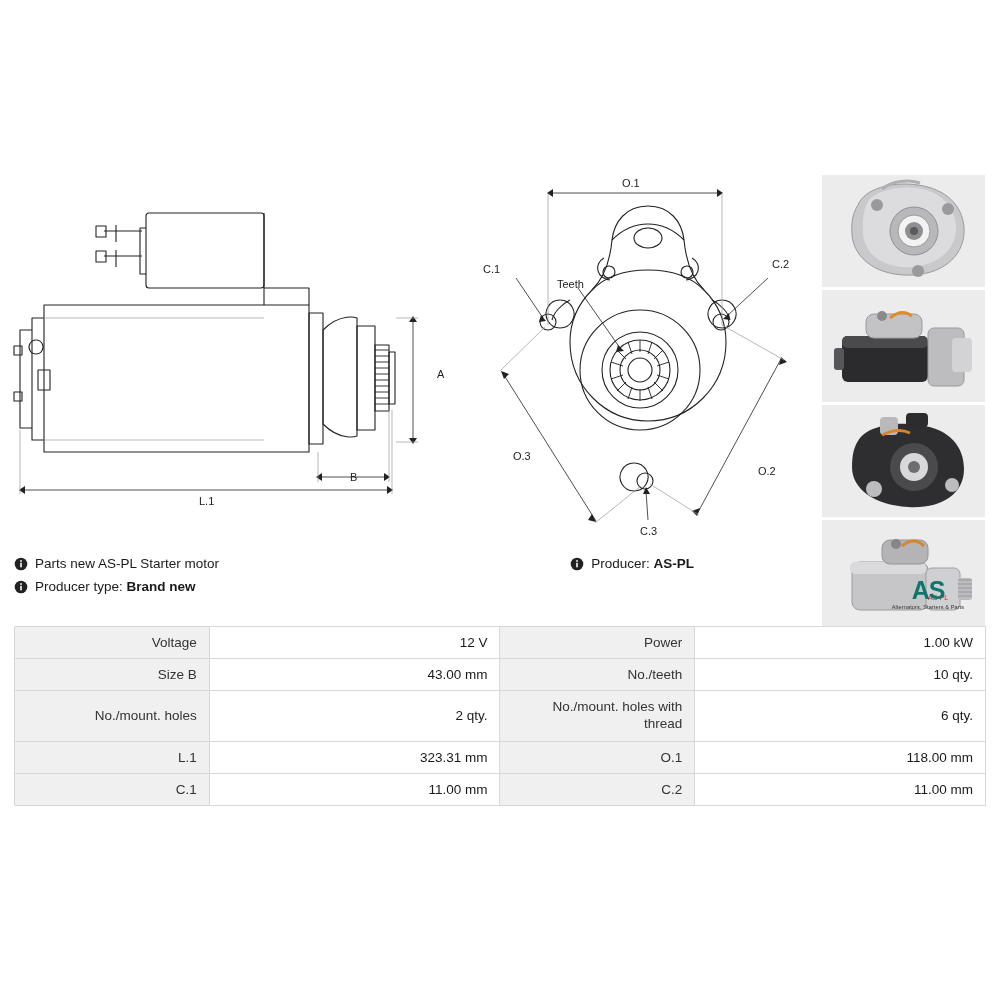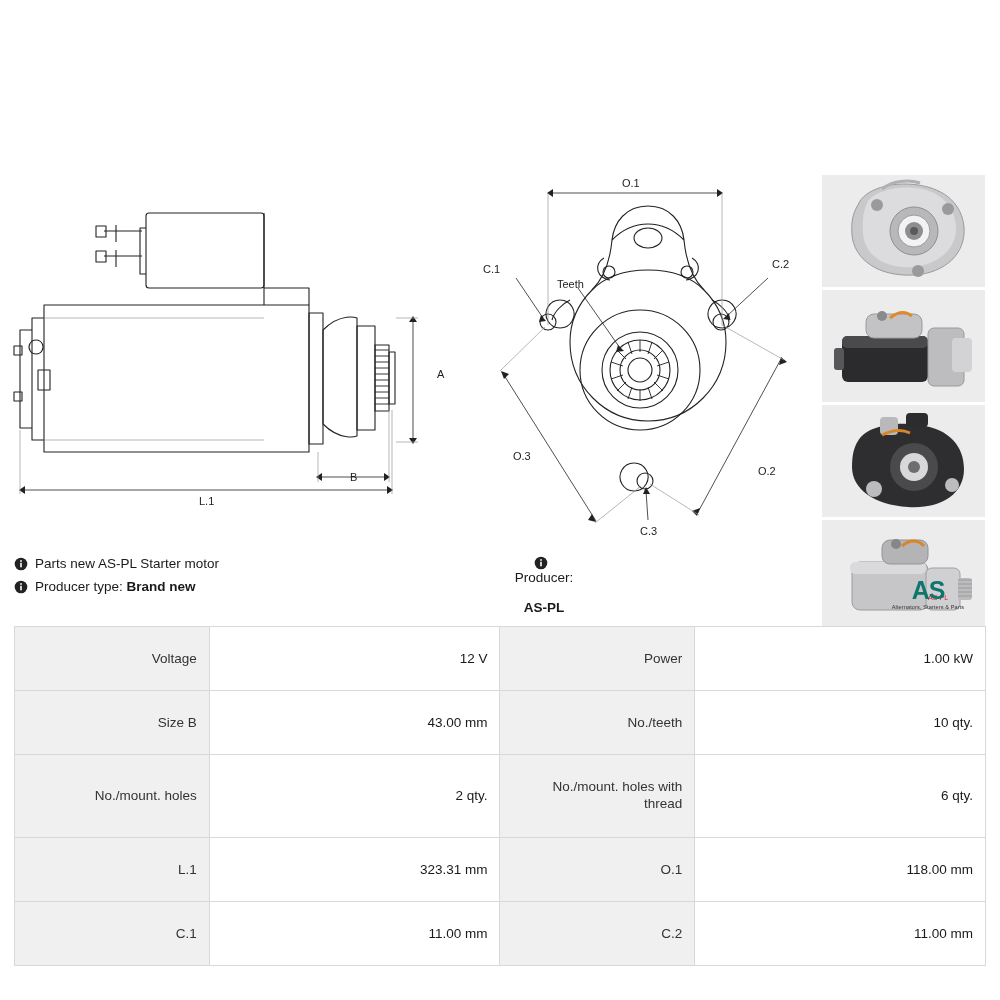--- a/index.html
+++ b/index.html
@@ -75,21 +75,21 @@
   
   table.spec {
     position: absolute;
     left: 14px; top: 626px;
     width: 972px;
     border-collapse: collapse;
     font-size: 13.5px;
   }
   table.spec td {
     border: 1px solid #d8d8d8;
-    padding: 24px 12px;
+    padding: 8px 12px;
     height: 29px;
   }
   td.lbl {
     background: #f0f0f0;
     color: #333;
     text-align: right;
     width: 195px;
   }
   td.val {
     background: #ffffff;
@@ -322,21 +322,21 @@
                 <rect x="7.1" y="3.6" width="1.8" height="1.9" fill="#fff"></rect>
               </svg>
           </span>
           <span>Producer type:</span>
           <span>&nbsp;</span>
           <span class="bold">Brand new</span>
         </div>
       </div>
 
       <div class="info-col-3">
-        <div class="info-line" style="justify-content:flex-end;flex-direction:column;">
+        <div class="info-line" style="justify-content:flex-end;">
           <span class="ic">
             <svg width="14" height="14" viewBox="0 0 16 16">
                 <circle cx="8" cy="8" r="7.2" fill="#222"></circle>
                 <rect x="7.1" y="6.6" width="1.8" height="5.2" fill="#fff"></rect>
                 <rect x="7.1" y="3.6" width="1.8" height="1.9" fill="#fff"></rect>
               </svg>
           </span>
           <span>Producer:</span>
           <span>&nbsp;</span>
           <span class="bold">AS-PL</span>

